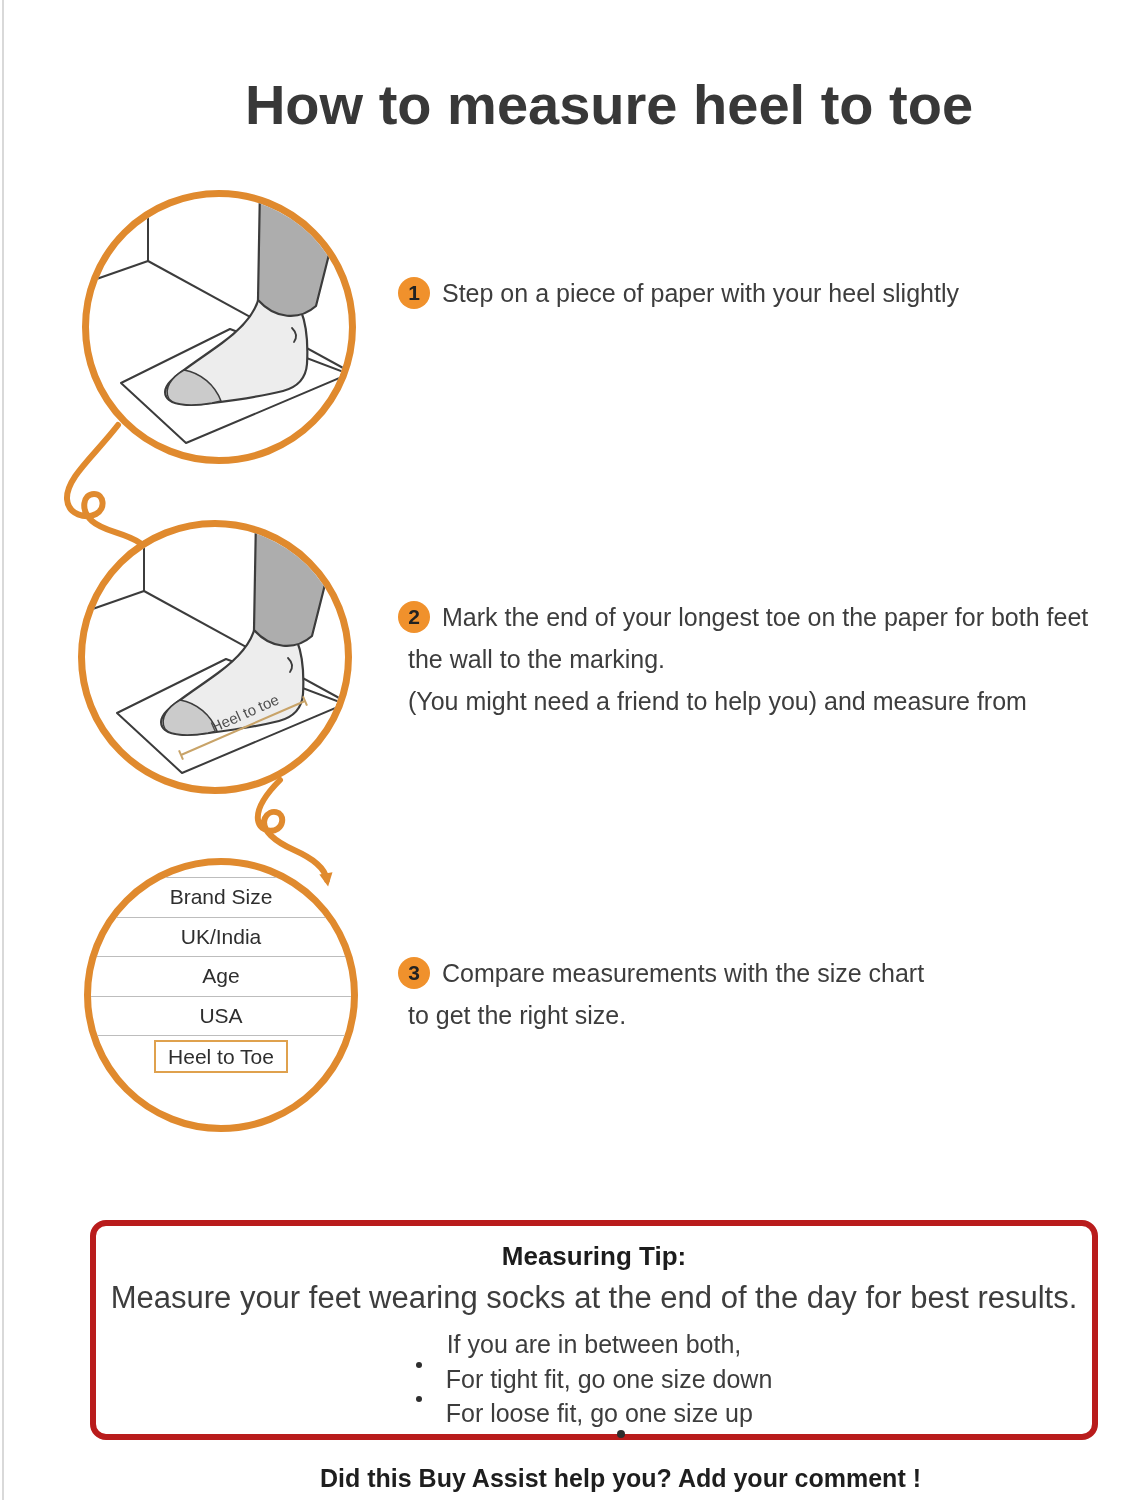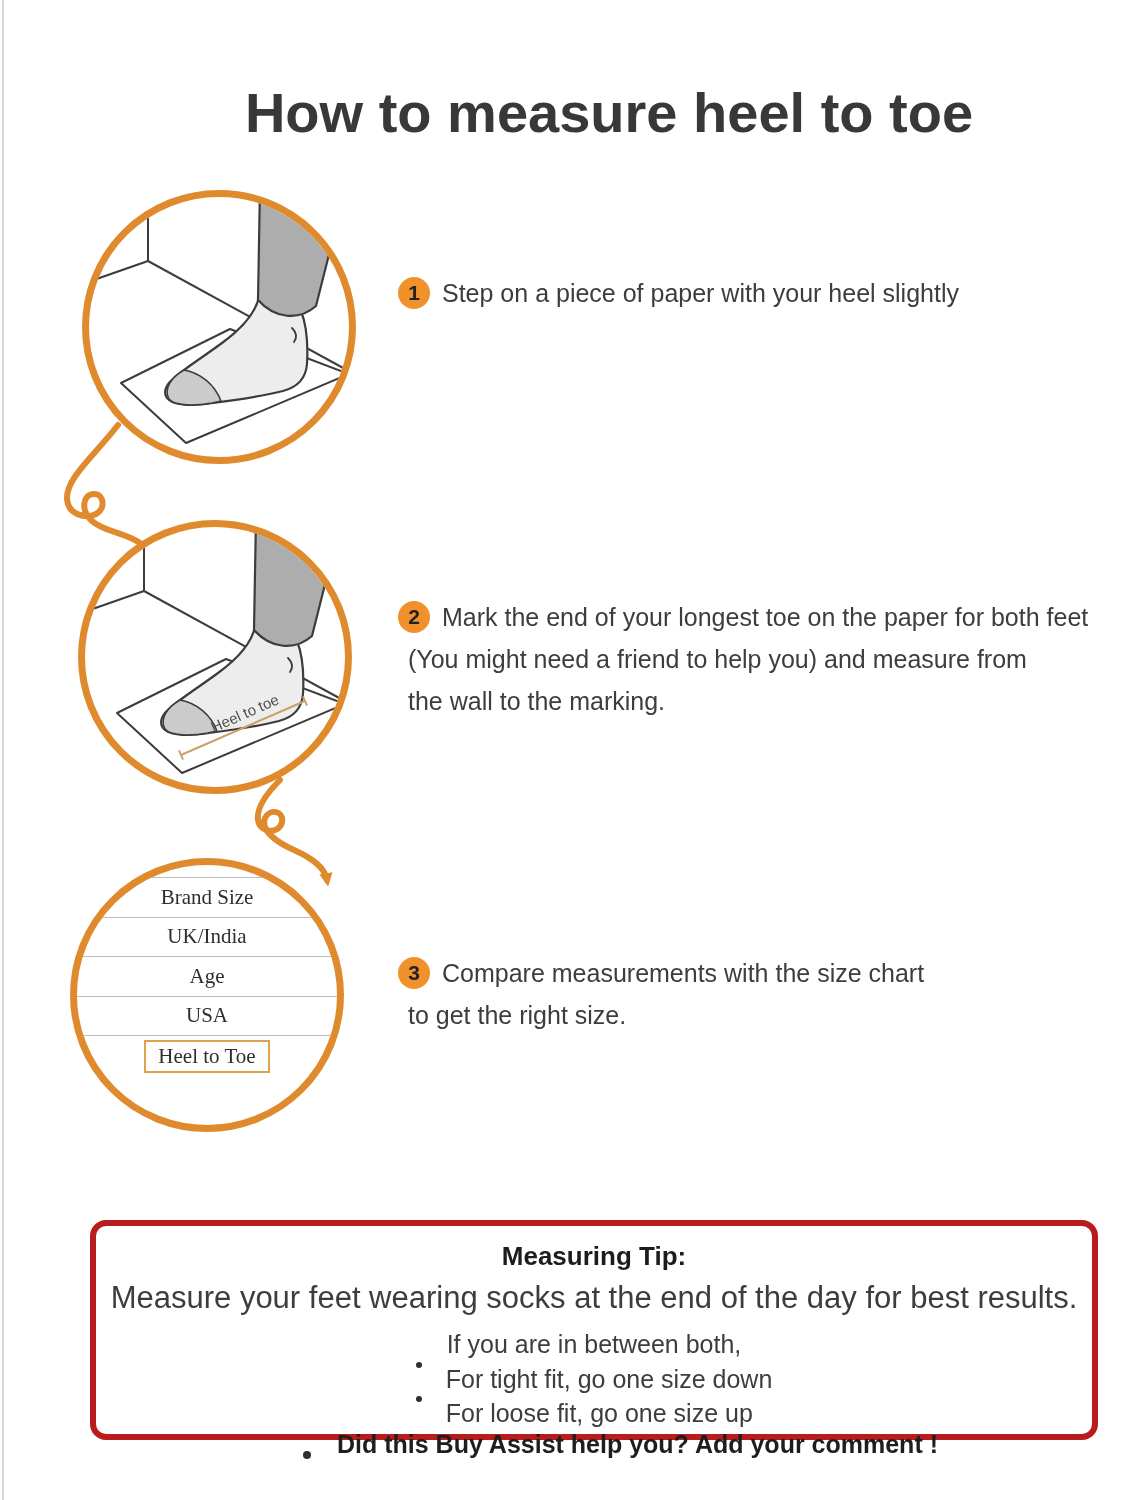--- a/index.html
+++ b/index.html
@@ -3,32 +3,32 @@
 <meta charset="utf-8">
 <style>
   html,body{margin:0;padding:0;}
   body{
     width:1121px;height:1500px;position:relative;background:#ffffff;
     font-family:"Liberation Sans","DejaVu Sans",sans-serif;overflow:hidden;
   }
   .edge-line{position:absolute;left:2px;top:0;height:100%;width:2px;background:#d9d9d9;}
 
   .title{
-    position:absolute;left:1px;right:0;top:64px;margin:16px;text-align:center;padding-left:96px;
+    position:absolute;left:1px;right:0;top:64px;margin:8px;text-align:center;padding-left:96px;
     font-size:56px;font-weight:700;color:#383838;letter-spacing:0px;
   }
 
   
   .circle{
     position:absolute;width:260px;height:260px;border:7px solid #E08A2E;border-radius:50%;
     background:#fff;overflow:hidden;
   }
   #c1{left:82px;top:190px;}
   #c2{left:78px;top:520px;}
-  #c3{left:70px;top:858px;font-family:Liberation Serif, serif;}
+  #c3{left:84px;top:858px;}
   .scene{display:block;}
 
   
   .conn{position:absolute;overflow:visible;}
   #conn1{left:50px;top:420px;}
   #conn2{left:238px;top:770px;}
 
   
   .chart-rows{padding-top:12px;}
   .crow{
@@ -58,22 +58,22 @@
   }
   .tip-title{margin-top:15px;font-size:26px;font-weight:700;color:#1c1c1c;}
   .tip-line{margin-top:8px;font-size:31px;}
   .tip-line2{margin-top:14px;font-size:25px;}
   .tip-bullets{display:inline-block;text-align:left;margin-top:3px;}
   .tbullet{font-size:25px;line-height:34px;display:flex;align-items:flex-start;gap:24px;color:#3d3d3d;}
   .dot{width:6px;height:6px;border-radius:50%;background:#2e2e2e;flex:0 0 auto;}
 
   
   .footer{
-    position:absolute;left:0;right:0;top:1430px;display:flex;align-items:flex-end;justify-content:center;
-    gap:26px;padding-left:120px;
+    position:absolute;left:0;right:0;top:1430px;display:flex;align-items:center;justify-content:center;
+    gap:26px;padding-left:120px;flex-direction:column;
   }
   .footer .dot{width:8px;height:8px;}
   .ftext{font-size:25px;font-weight:700;color:#1e1e1e;}
 </style>
 </head>
 <body>
 
 <div class="edge-line"></div>
 
 <h1 class="title">How to measure heel to toe</h1>
@@ -157,22 +157,22 @@
     <span>Step on a piece of paper with your heel slightly</span>
   </div>
   <div class="sline rest"></div>
 </div>
 
 <div class="step" id="s2">
   <div class="sline first">
     <span class="badge">2</span>
     <span>Mark the end of your longest toe on the paper for both feet</span>
   </div>
+  <div class="sline rest">the wall to the marking.</div>
   <div class="sline rest">(You might need a friend to help you) and measure from</div>
-  <div class="sline rest">the wall to the marking.</div>
 </div>
 
 <div class="step" id="s3">
   <div class="sline first">
     <span class="badge">3</span>
     <span>Compare measurements with the size chart</span>
   </div>
   <div class="sline rest">to get the right size.</div>
   <div class="sline rest"></div>
 </div>

